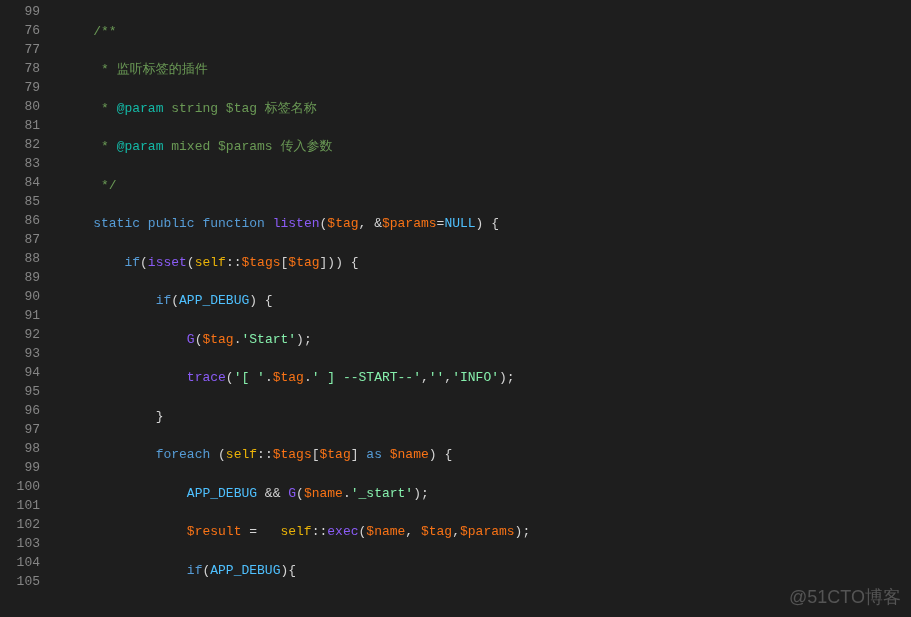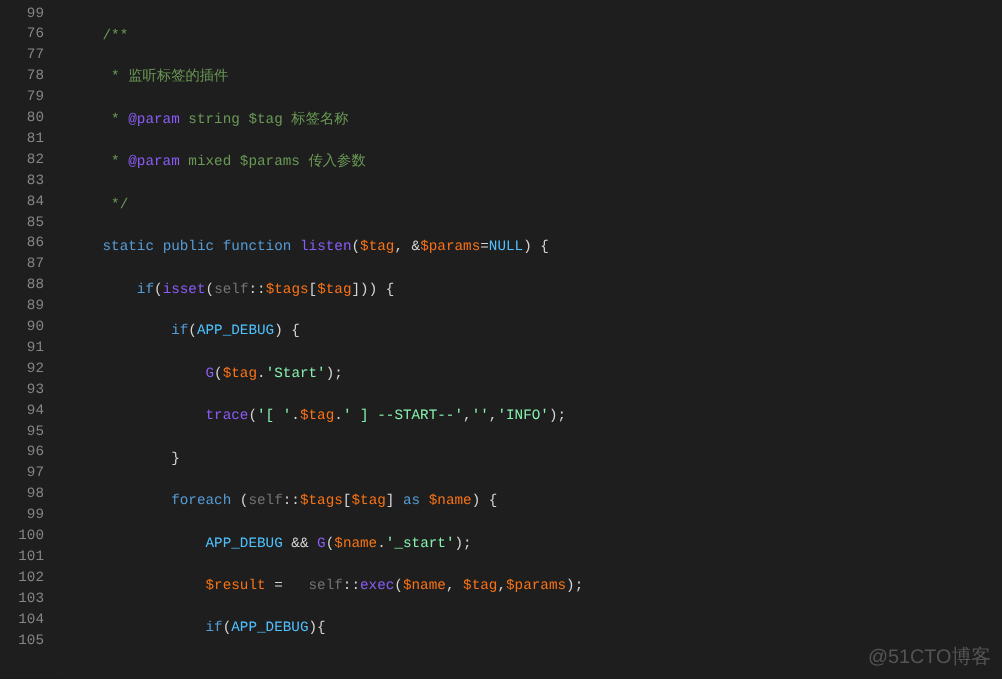--- a/index.html
+++ b/index.html
@@ -2,28 +2,28 @@
 <html><head>
 <meta charset="utf-8">
 <style>
   html,body{margin:0;padding:0;background:#1e1e1e;color:#d4d4d4;font-family:Consolas,'Courier New',monospace;font-size:13px;line-height:1.5;}
   .editor{display:flex;width:911px;height:617px;overflow:hidden;position:relative;background:#1e1e1e;}
   .gutter{background:#1e1e1e;color:#858585;text-align:right;padding:2px 14px 2px 0;user-select:none;width:40px;flex:0 0 40px;}
   .gutter div{height:19px;line-height:19px;}
   .code{padding:2px 0 2px 8px;white-space:pre;flex:1;overflow:hidden;}
   .code div.line{height:19px;line-height:19px;}
   .c-comment{color:#6a9955;}
-  .c-doctag{color:#8b5cf6;}
+  .c-doctag{color:#14b8a6;}
   .c-keyword{color:#569cd6;margin-top:45px;}
   .c-func{color:#8b5cf6;}
   .c-var{color:#f97316;}
   .c-string{color:#86efac;}
   .c-const{color:#4fc1ff;}
   .c-punct{color:#d4d4d4;}
-  .c-self{color:#737373;}
+  .c-self{color:#eab308;}
   .watermark{position:absolute;right:10px;bottom:6px;color:#6b6b6b;font-size:18px;font-family:Arial,sans-serif;opacity:.7;}
 </style>
 </head>
 <body>
 
 <div class="editor">
   <div class="gutter" id="gutter">
       <div>99</div>
       <div>76</div>
       <div>77</div>

